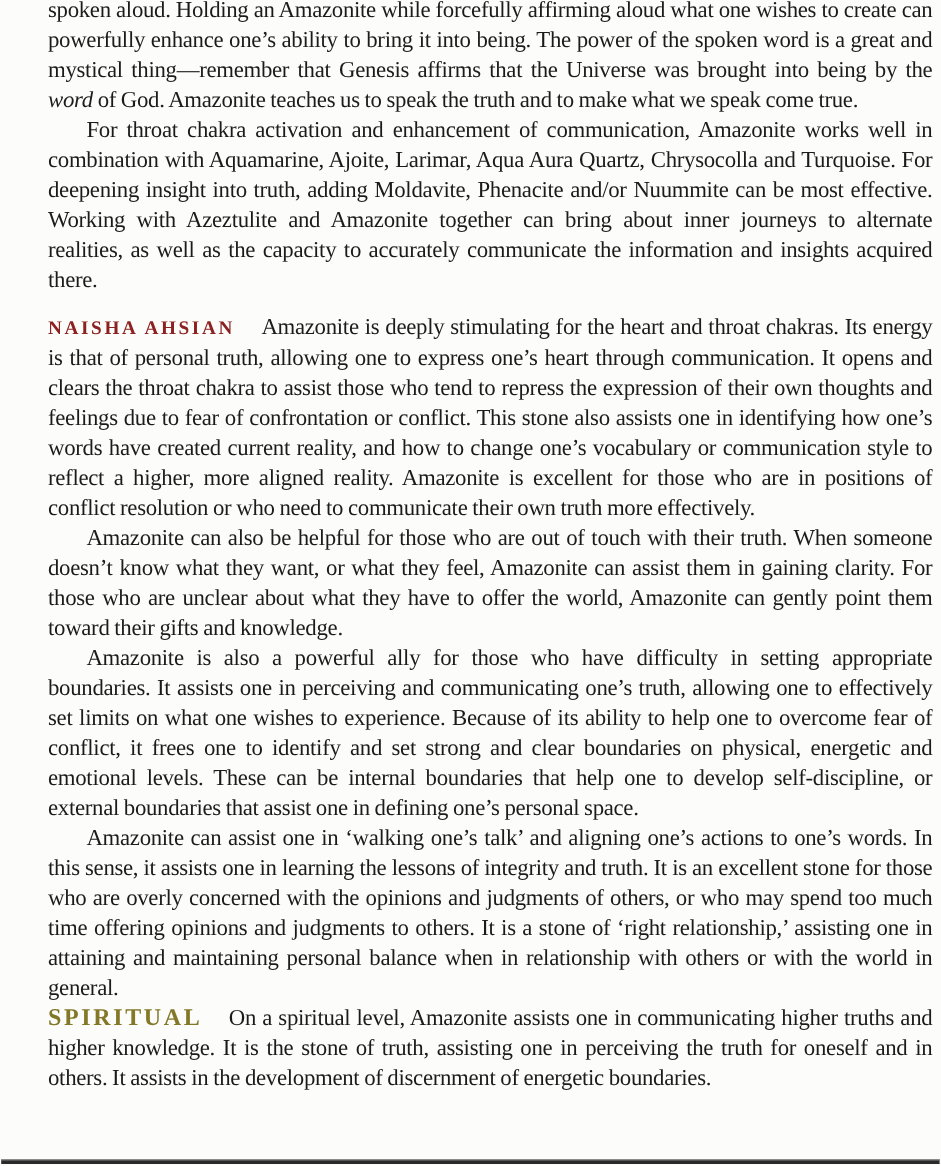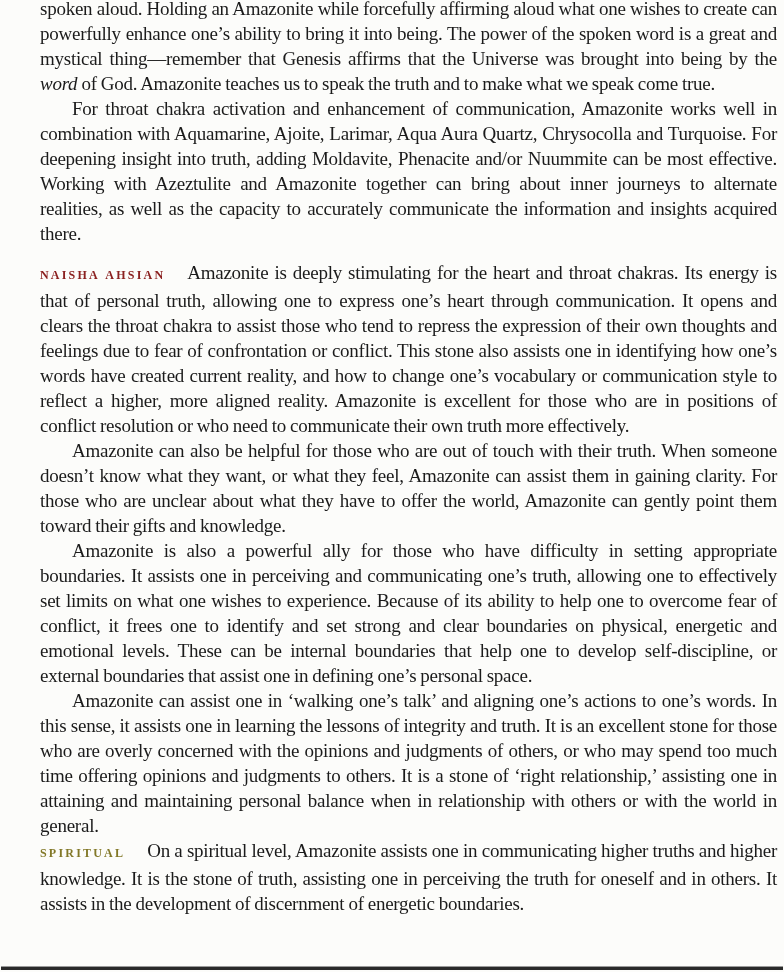--- a/index.html
+++ b/index.html
@@ -34,25 +34,25 @@
   }
   .section-gap {
     margin-top: 14px;
   }
   .head {
     font-weight: bold;
     letter-spacing: 2.2px;
     white-space: nowrap;
   }
   .head-red {
-    font-size: 12px;
+    font-size: 16px;
     margin-right: 22px;
   }
   .head-olive {
-    font-size: 12px;
+    font-size: 20px;
     margin-right: 22px;
   }
   em {
     font-style: italic;
   }
   .bottom-rule {
     position: absolute;
     left: 1px;
     right: 1px;
     bottom: 2px;

